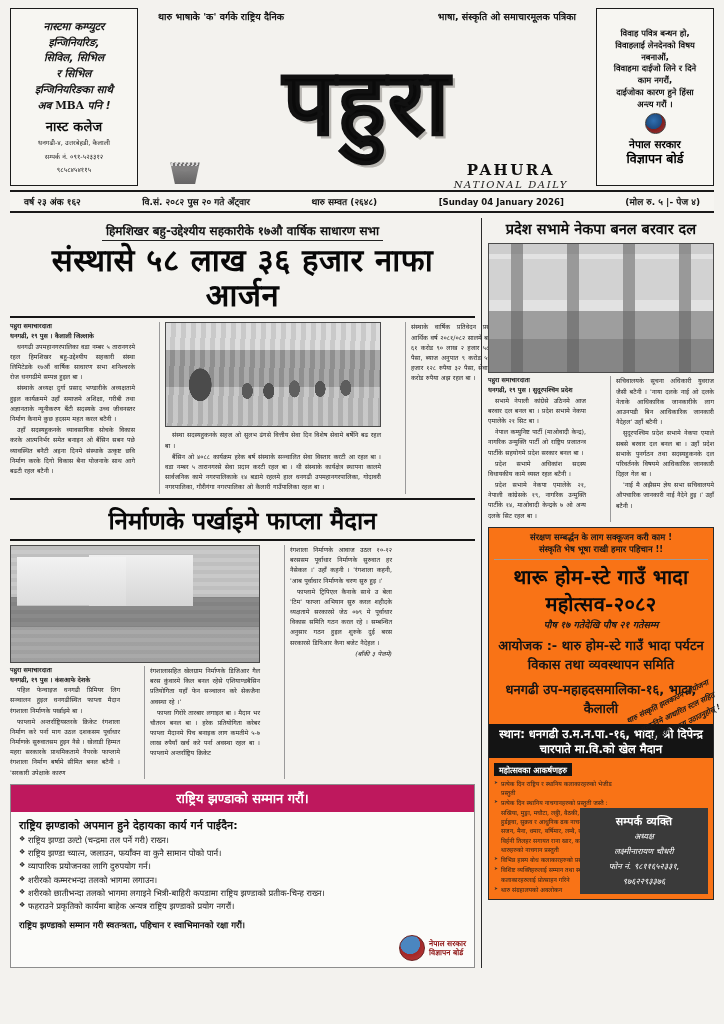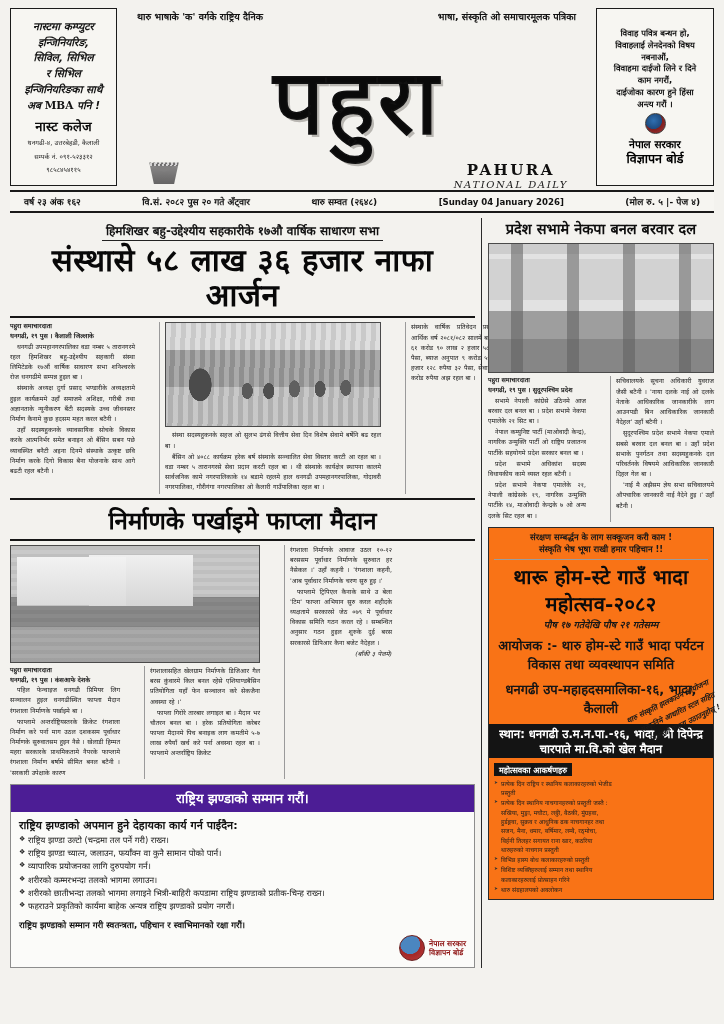--- a/index.html
+++ b/index.html
@@ -19,21 +19,21 @@
   
   .masthead { display: flex; align-items: stretch; gap: 6px; height: 178px; }
 
   .ad-box-left, .ad-box-right {
     border: 1.5px solid #1b1b1b;
     background: #f7f6f2;
     padding: 4px 3px;
     text-align: center;
     display: flex; flex-direction: column; justify-content: center;
   }
-  .ad-box-left { width: 107px; }
+  .ad-box-left { width: 128px; }
   .ad-box-right { width: 118px; }
   .ad-ital {
     font-style: italic; font-weight: bold;
     font-size: 10.5px; line-height: 1.5; color: #151515;
   }
   .ad-ital .mba { font-style: normal; font-family: "DejaVu Serif", serif; }
   .ad-name {
     font-weight: bold; font-size: 13px; margin-top: 4px; color: #0d0d0d;
     letter-spacing: .2px;
   }
@@ -50,21 +50,21 @@
   }
 
   .nameplate { flex: 1; display: flex; flex-direction: column; position: relative; }
   .nameplate-top {
     display: flex; justify-content: space-between; align-items: flex-start;
     font-size: 9.5px; font-weight: bold; color: #131313; padding: 2px 14px 0;
   }
   .logo-wrap { flex: 1; position: relative; display: flex; align-items: center; justify-content: center; }
   .logo-title {
     font-family: "DejaVu Sans", sans-serif;
-    font-weight: normal;
+    font-weight: bold;
     font-size: 92px;
     line-height: .95;
     color: #0a0a0a;
     letter-spacing: 2px;
     text-shadow: 3px 3px 0 #b9b7b2, -1px -1px 0 #ffffff;
     -webkit-text-stroke: 1.5px #111;
     margin-top: -4px;
   }
   .logo-romans {
     position: absolute; right: 22px; bottom: -4px; text-align: center;
@@ -180,21 +180,21 @@
   .ptext {
     font-size: 6.3px; line-height: 1.62; color: #1d1d1d;
     text-align: justify; text-indent: 7px; margin-bottom: 1px;
     word-spacing: .4px;
   }
   .ptext.noind { text-indent: 0; }
 
   
   .flag-box { border: 1.5px solid #8d8d8d; background: #fbfbf9; margin-top: 5px; }
   .flag-head {
-    background: #4c1d95; color: #fff; text-align: center;
+    background: #be185d; color: #fff; text-align: center;
     font-weight: bold; font-size: 13px; padding: 4px 16px 5px;
   }
   .flag-body { padding: 5px 8px 6px; }
   .flag-intro { font-size: 11px; font-weight: bold; color: #141414; margin-bottom: 2px; }
   .flag-item {
     font-size: 8.3px; color: #171717; line-height: 1.48; padding-left: 9px;
     position: relative; margin-bottom: 1px;
   }
   .flag-item::before {
     content: "\2756"; position: absolute; left: 0; top: 0; font-size: 7px; color: #222;
@@ -426,16 +426,23 @@
         <div class="fest-item">विभिन्न हास्य बोध कलाकारहरुको प्रस्तुती</div>
         <div class="fest-item">विशिष्ट व्यक्तिहरुलाई सम्मान तथा स्थानिय कलाकारहरुलाई प्रोत्साहन गरिने</div>
         <div class="fest-item">थारु संग्रहालयको अवलोकन</div>
 
         <div class="fest-diag">
           <div>थारु संस्कृति झलकाउन आयोजना</div>
           <div>संस्कृतिमे आधारित स्टल सहित</div>
           <div>मेलाको पाइना उठाउनुहोस् !</div>
         </div>
 
+        <div class="contact-box">
+          <div class="contact-title">सम्पर्क व्यक्ति</div>
+          <div class="contact-line">अध्यक्ष</div>
+          <div class="contact-line">लक्ष्मीनारायण चौधरी</div>
+          <div class="contact-line">फोन नं. ९८११६५२३३१,</div>
+          <div class="contact-line">९७६२२९३३७६</div>
+        </div>
       </div>
     </div>
   </div>
 </div>
 
 </body></html>

